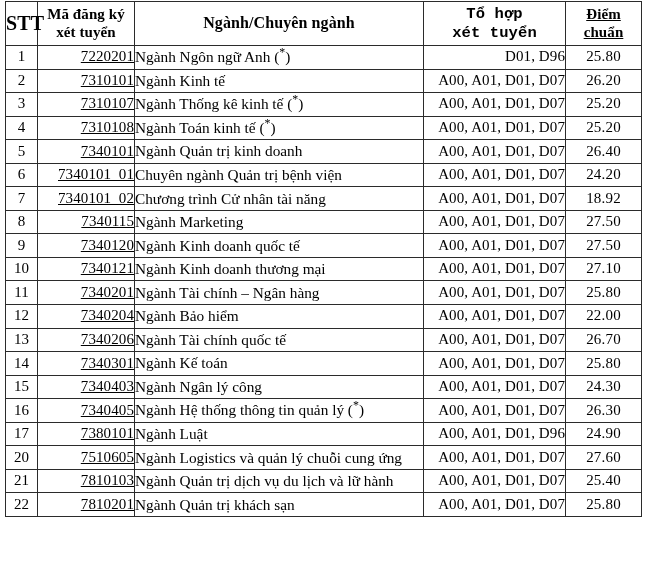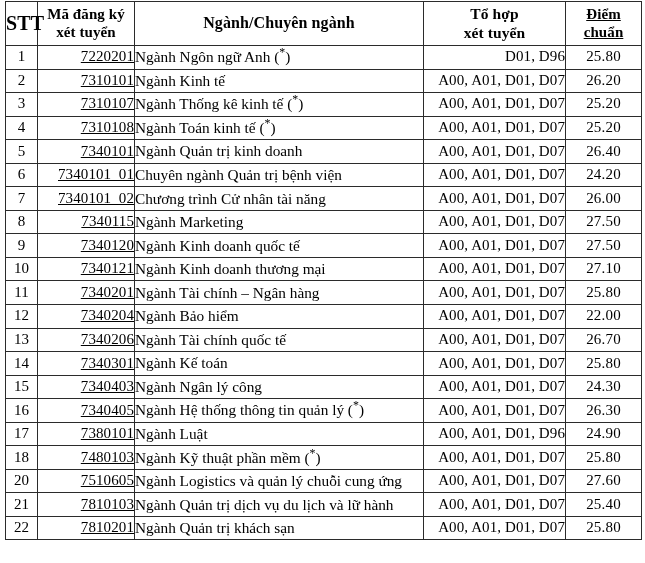--- a/index.html
+++ b/index.html
@@ -56,21 +56,21 @@
     line-height: 1.18;
     text-align: center;
     letter-spacing: 0.1px;
   }
   thead th .hl {
     display: block;
   }
   th.h-stt  { font-size: 20px; text-align: right; }
   th.h-code { font-size: 15px; margin-top: 25px; }
   th.h-major{ font-size: 16px; }
-  th.h-combo{ font-size: 15.5px; }
+  th.h-combo{ font-size: 15.5px; font-family: Liberation Mono, monospace; }
   th.h-score{ font-size: 15px; text-decoration: underline; }
 
   
   tbody tr { height: 23.55px; }
 
   td.cell {
     font-size: 15.2px;
     line-height: 1.05;
     white-space: nowrap;
     overflow: hidden;
@@ -193,21 +193,21 @@
           <td class="cell t-code">7340101_01</td>
           <td class="cell t-major">Chuyên ngành Quản trị bệnh viện</td>
           <td class="cell t-combo">A00, A01, D01, D07</td>
           <td class="cell t-score">24.20</td>
         </tr>
         <tr>
           <td class="cell t-stt">7</td>
           <td class="cell t-code">7340101_02</td>
           <td class="cell t-major">Chương trình Cử nhân tài năng</td>
           <td class="cell t-combo">A00, A01, D01, D07</td>
-          <td class="cell t-score">26.00</td>
+          <td class="cell t-score">18.92</td>
         </tr>
         <tr>
           <td class="cell t-stt">8</td>
           <td class="cell t-code">7340115</td>
           <td class="cell t-major">Ngành Marketing</td>
           <td class="cell t-combo">A00, A01, D01, D07</td>
           <td class="cell t-score">27.50</td>
         </tr>
         <tr>
           <td class="cell t-stt">9</td>
@@ -266,27 +266,20 @@
           <td class="cell t-score">26.30</td>
         </tr>
         <tr>
           <td class="cell t-stt">17</td>
           <td class="cell t-code">7380101</td>
           <td class="cell t-major">Ngành Luật</td>
           <td class="cell t-combo">A00, A01, D01, D96</td>
           <td class="cell t-score">24.90</td>
         </tr>
         <tr>
-          <td class="cell t-stt">18</td>
-          <td class="cell t-code">7480103</td>
-          <td class="cell t-major">Ngành Kỹ thuật phần mềm (<sup class="star">*</sup>)</td>
-          <td class="cell t-combo">A00, A01, D01, D07</td>
-          <td class="cell t-score">25.80</td>
-        </tr>
-        <tr>
           <td class="cell t-stt">20</td>
           <td class="cell t-code">7510605</td>
           <td class="cell t-major">Ngành Logistics và quản lý chuỗi cung ứng</td>
           <td class="cell t-combo">A00, A01, D01, D07</td>
           <td class="cell t-score">27.60</td>
         </tr>
         <tr>
           <td class="cell t-stt">21</td>
           <td class="cell t-code">7810103</td>
           <td class="cell t-major">Ngành Quản trị dịch vụ du lịch và lữ hành</td>

